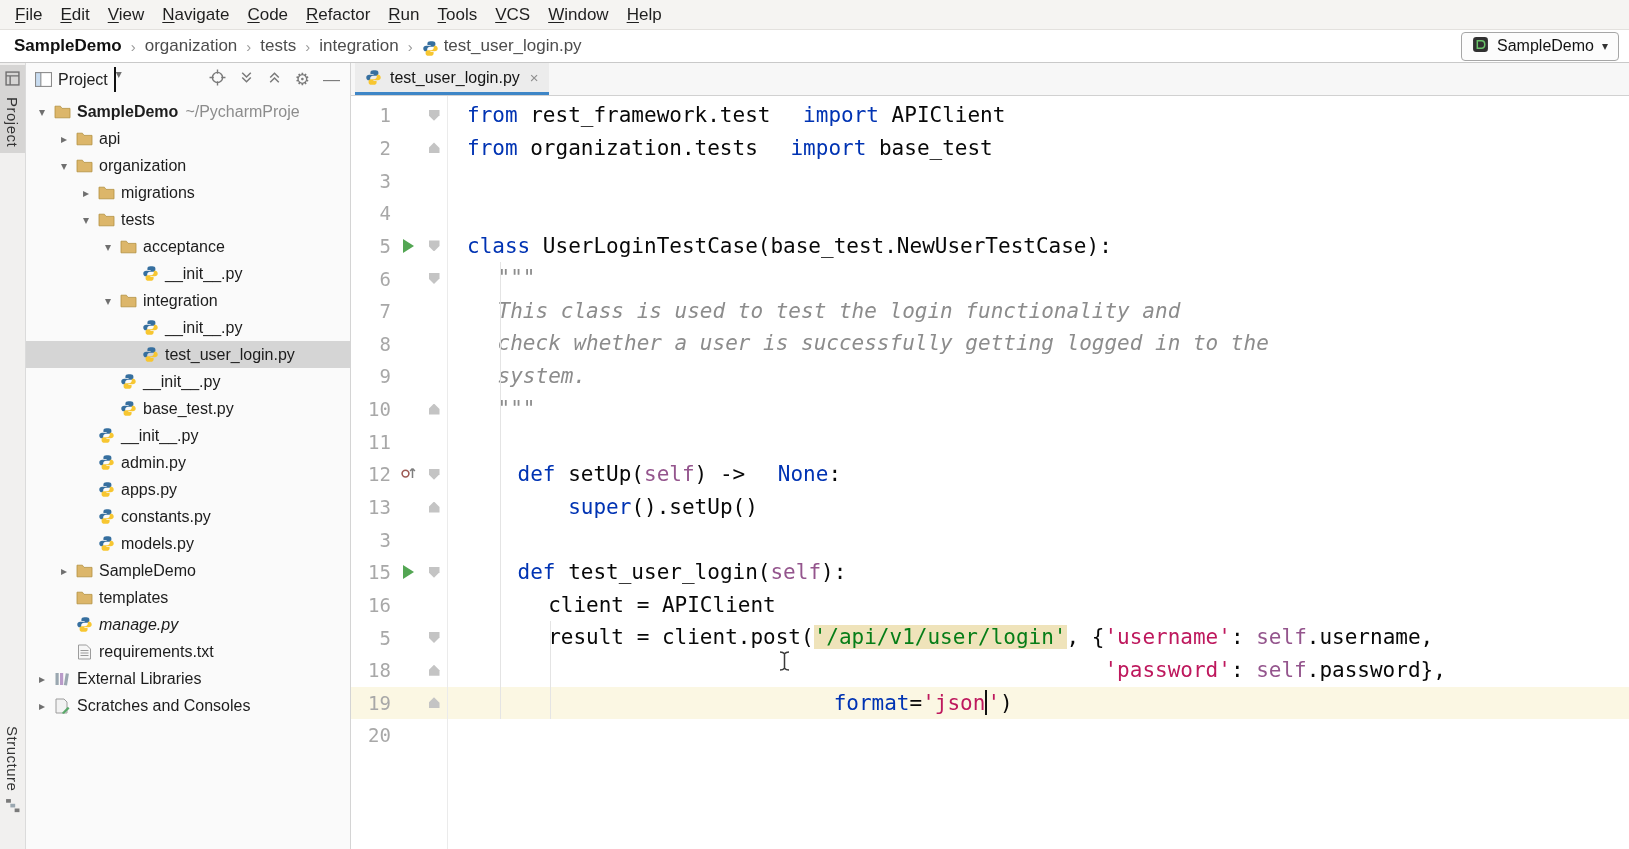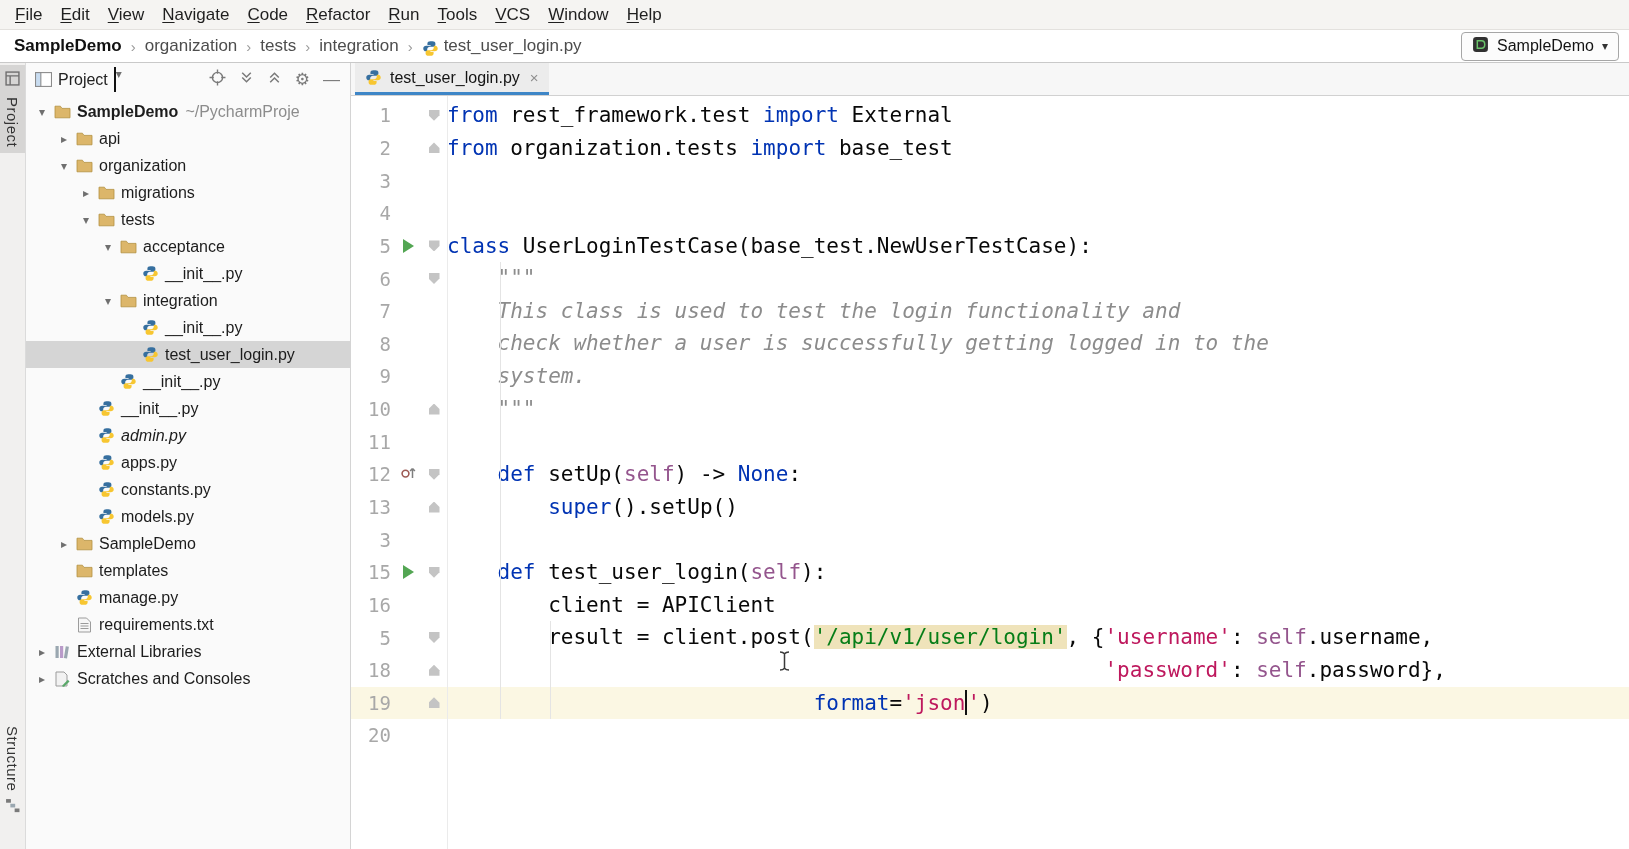--- a/index.html
+++ b/index.html
@@ -71,21 +71,21 @@
   .gicon { width:26px; display:flex; justify-content:center; align-items:center; }
   .gfold { width:26px; display:flex; justify-content:center; align-items:center; }
   .run-arrow { width:0; height:0; border-left:11px solid #53A653;
     border-top:7px solid transparent; border-bottom:7px solid transparent; }
   .fold-down { width:11px; height:11px; background:#C4C4C4;
     clip-path:polygon(0 0,100% 0,100% 50%,50% 100%,0 50%); }
   .fold-up { width:11px; height:11px; background:#C4C4C4;
     clip-path:polygon(50% 0,100% 50%,100% 100%,0 100%,0 50%); }
   .code { flex:1; font-size:21px; white-space:pre; color:#080808; line-height:32.65px; }
   .code .t { color:#080808; }
-  .code .k { color:#0033B3; }
+  .code .k { color:#0033B3;padding-left:20px; }
   .code .s { color:#be185d; }
   .code .d { color:#8C8C8C; font-style:italic; }
   .code .v { color:#94558D; }
   .code .hl { color:#067D17; background:#EFE3BA; }
   .caret { display:inline-block; width:0; height:25px; border-left:2px solid #111;
     vertical-align:-5px; }
   .mouse-ibeam { position:absolute; left:778px; top:650px; z-index:9; pointer-events:none; }
 </style>
 </head>
 <body>
@@ -274,31 +274,41 @@
         <div class="tree-row" style="padding-left: 72px;">
           <span class="chev"></span>
           <span class="ticon">
             <svg width="17" height="17" viewBox="0 0 16 16">
               <path fill="#366F9F" d="M7.9 1.2c-1.7 0-2.8.7-2.8 1.9v1.6h3v.6H3.9c-1.5 0-2.7 1-2.7 2.6s1 2.7 2.5 2.7h1.2V8.9c0-1.4 1.2-2.5 2.6-2.5h3c1.2 0 2.1-.9 2.1-2V3.1c0-1.2-1.2-1.9-2.7-1.9z"></path>
               <path fill="#F7C631" d="M8.1 14.8c1.7 0 2.8-.7 2.8-1.9v-1.6h-3v-.6h4.2c1.5 0 2.7-1 2.7-2.6s-1-2.7-2.5-2.7h-1.2v1.7c0 1.4-1.2 2.5-2.6 2.5h-3c-1.2 0-2.1.9-2.1 2v1.3c0 1.2 1.2 1.9 2.7 1.9z"></path>
             </svg>
           </span>
           <span class="tlabel">__init__.py</span>
         </div>
+        <div class="tree-row" style="padding-left: 72px;">
+          <span class="chev"></span>
+          <span class="ticon">
+            <svg width="17" height="17" viewBox="0 0 16 16">
+              <path fill="#366F9F" d="M7.9 1.2c-1.7 0-2.8.7-2.8 1.9v1.6h3v.6H3.9c-1.5 0-2.7 1-2.7 2.6s1 2.7 2.5 2.7h1.2V8.9c0-1.4 1.2-2.5 2.6-2.5h3c1.2 0 2.1-.9 2.1-2V3.1c0-1.2-1.2-1.9-2.7-1.9z"></path>
+              <path fill="#F7C631" d="M8.1 14.8c1.7 0 2.8-.7 2.8-1.9v-1.6h-3v-.6h4.2c1.5 0 2.7-1 2.7-2.6s-1-2.7-2.5-2.7h-1.2v1.7c0 1.4-1.2 2.5-2.6 2.5h-3c-1.2 0-2.1.9-2.1 2v1.3c0 1.2 1.2 1.9 2.7 1.9z"></path>
+            </svg>
+          </span>
+          <span class="tlabel">base_test.py</span>
+        </div>
         <div class="tree-row" style="padding-left: 50px;">
           <span class="chev"></span>
           <span class="ticon">
             <svg width="17" height="17" viewBox="0 0 16 16">
               <path fill="#366F9F" d="M7.9 1.2c-1.7 0-2.8.7-2.8 1.9v1.6h3v.6H3.9c-1.5 0-2.7 1-2.7 2.6s1 2.7 2.5 2.7h1.2V8.9c0-1.4 1.2-2.5 2.6-2.5h3c1.2 0 2.1-.9 2.1-2V3.1c0-1.2-1.2-1.9-2.7-1.9z"></path>
               <path fill="#F7C631" d="M8.1 14.8c1.7 0 2.8-.7 2.8-1.9v-1.6h-3v-.6h4.2c1.5 0 2.7-1 2.7-2.6s-1-2.7-2.5-2.7h-1.2v1.7c0 1.4-1.2 2.5-2.6 2.5h-3c-1.2 0-2.1.9-2.1 2v1.3c0 1.2 1.2 1.9 2.7 1.9z"></path>
             </svg>
           </span>
           <span class="tlabel">__init__.py</span>
         </div>
-        <div class="tree-row" style="padding-left: 50px; font-style: italic;">
+        <div class="tree-row" style="padding-left: 50px;">
           <span class="chev"></span>
           <span class="ticon">
             <svg width="17" height="17" viewBox="0 0 16 16">
               <path fill="#366F9F" d="M7.9 1.2c-1.7 0-2.8.7-2.8 1.9v1.6h3v.6H3.9c-1.5 0-2.7 1-2.7 2.6s1 2.7 2.5 2.7h1.2V8.9c0-1.4 1.2-2.5 2.6-2.5h3c1.2 0 2.1-.9 2.1-2V3.1c0-1.2-1.2-1.9-2.7-1.9z"></path>
               <path fill="#F7C631" d="M8.1 14.8c1.7 0 2.8-.7 2.8-1.9v-1.6h-3v-.6h4.2c1.5 0 2.7-1 2.7-2.6s-1-2.7-2.5-2.7h-1.2v1.7c0 1.4-1.2 2.5-2.6 2.5h-3c-1.2 0-2.1.9-2.1 2v1.3c0 1.2 1.2 1.9 2.7 1.9z"></path>
             </svg>
           </span>
           <span class="tlabel">admin.py</span>
         </div>
         <div class="tree-row" style="padding-left: 50px;">
@@ -342,21 +352,21 @@
         </div>
         <div class="tree-row" style="padding-left: 28px;">
           <span class="chev"></span>
           <span class="ticon">
             <svg width="17" height="14" viewBox="0 0 17 14">
               <path d="M1 1.2h5.4l1.6 2.2H16v9.4H1z" fill="#DCB66A" stroke="#B3913F" stroke-width="0.8"></path>
             </svg>
           </span>
           <span class="tlabel">templates</span>
         </div>
-        <div class="tree-row" style="padding-left: 28px;">
+        <div class="tree-row" style="padding-left: 28px; font-style: italic;">
           <span class="chev"></span>
           <span class="ticon">
             <svg width="17" height="17" viewBox="0 0 16 16">
               <path fill="#366F9F" d="M7.9 1.2c-1.7 0-2.8.7-2.8 1.9v1.6h3v.6H3.9c-1.5 0-2.7 1-2.7 2.6s1 2.7 2.5 2.7h1.2V8.9c0-1.4 1.2-2.5 2.6-2.5h3c1.2 0 2.1-.9 2.1-2V3.1c0-1.2-1.2-1.9-2.7-1.9z"></path>
               <path fill="#F7C631" d="M8.1 14.8c1.7 0 2.8-.7 2.8-1.9v-1.6h-3v-.6h4.2c1.5 0 2.7-1 2.7-2.6s-1-2.7-2.5-2.7h-1.2v1.7c0 1.4-1.2 2.5-2.6 2.5h-3c-1.2 0-2.1.9-2.1 2v1.3c0 1.2 1.2 1.9 2.7 1.9z"></path>
             </svg>
           </span>
           <span class="tlabel">manage.py</span>
         </div>
         <div class="tree-row" style="padding-left: 28px;">
@@ -412,21 +422,21 @@
       <div class="iguide" style="left:199px; top:525px; height:98px;"></div>
       <div id="lines">
           <div class="line-row">
             <div class="gutter">
               <div class="lnum">1</div>
               <div class="gicon"></div>
               <div class="gfold">
                 <span class="fold-down"></span>
               </div>
             </div>
-            <div class="code"><span class="k">from</span><span class="t"> rest_framework.test </span><span class="k">import</span><span class="t"> External</span></div>
+            <div class="code"><span class="k">from</span><span class="t"> rest_framework.test </span><span class="k">import</span><span class="t"> APIClient</span></div>
           </div>
           <div class="line-row">
             <div class="gutter">
               <div class="lnum">2</div>
               <div class="gicon"></div>
               <div class="gfold">
                 <span class="fold-up"></span>
               </div>
             </div>
             <div class="code"><span class="k">from</span><span class="t"> organization.tests </span><span class="k">import</span><span class="t"> base_test</span></div>

